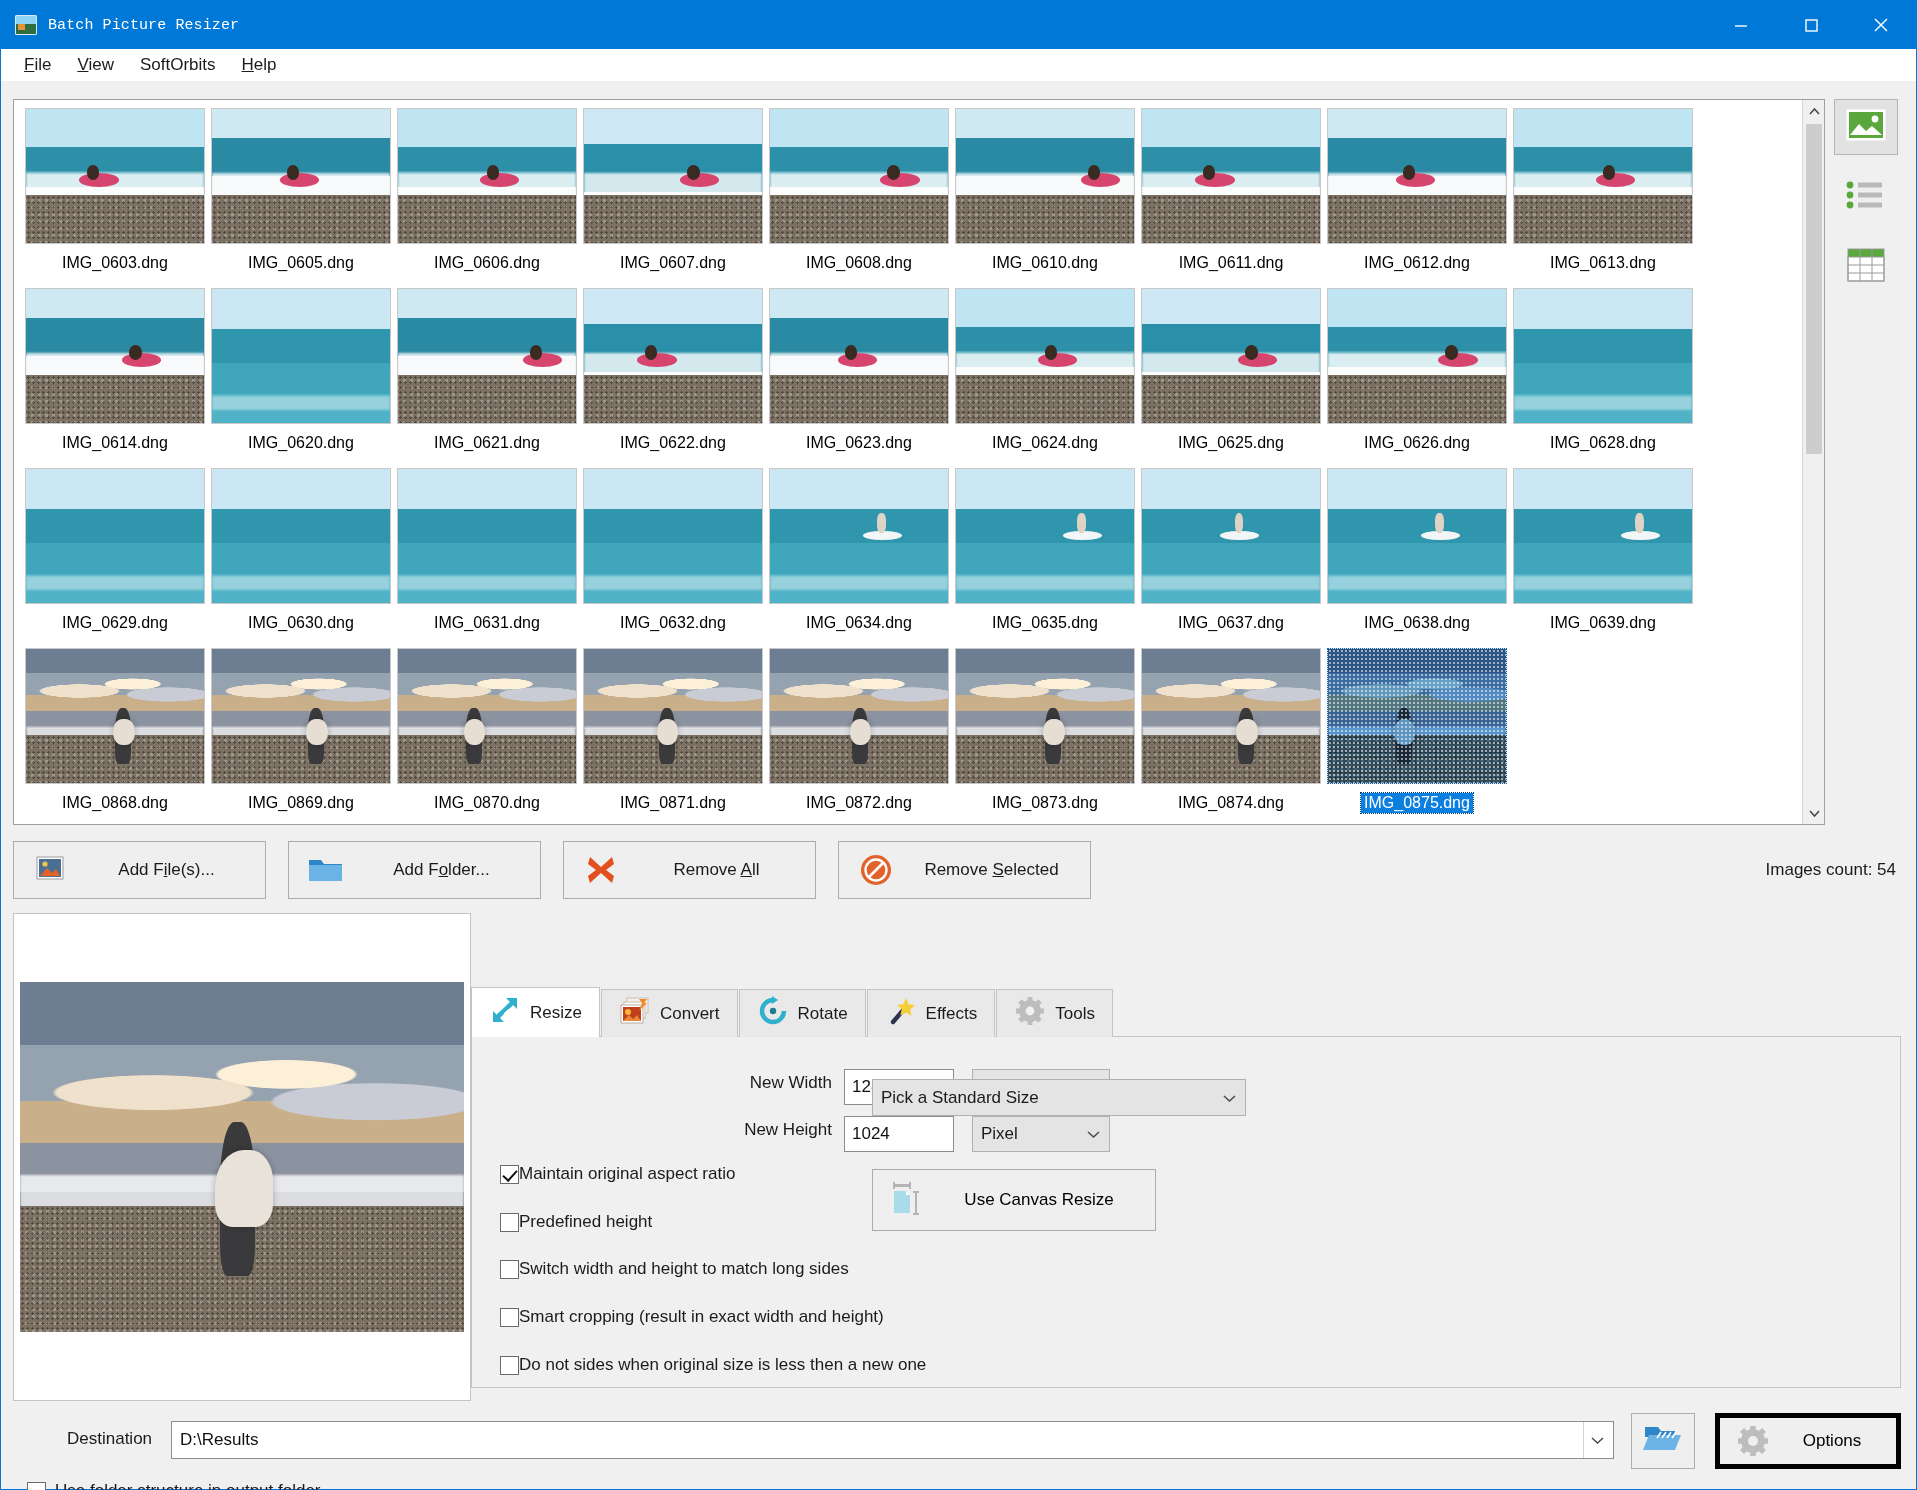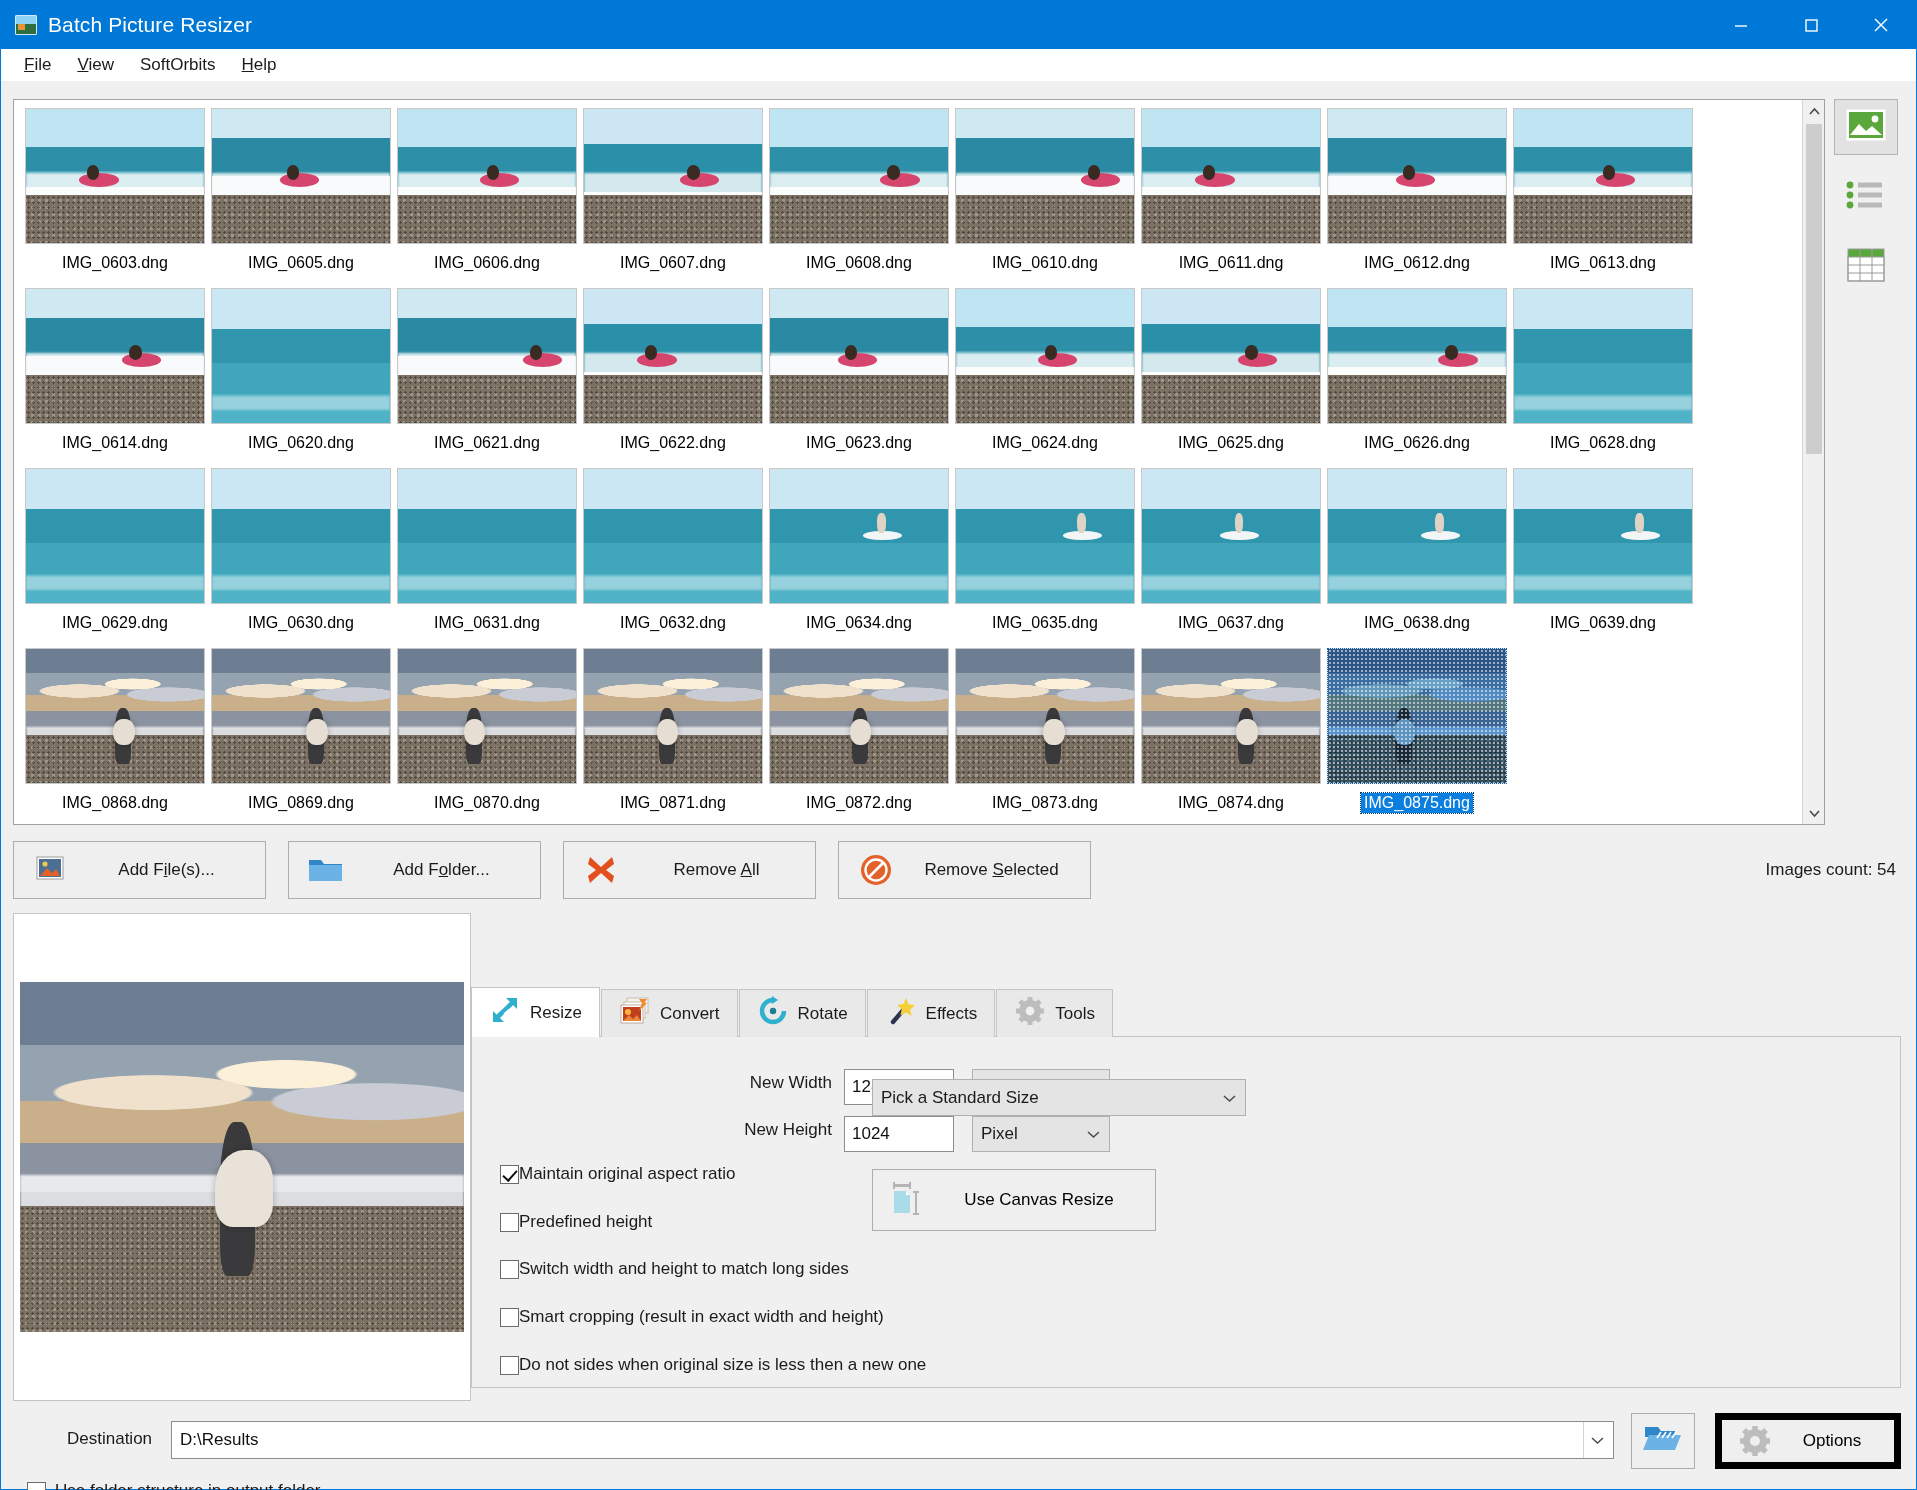--- a/index.html
+++ b/index.html
@@ -15,21 +15,21 @@
          border:1px solid #0078d7; }
 
   
   .titlebar { height:48px; background:#0078d7; display:flex; align-items:center;
               position:relative; }
   .title-ico { width:22px; height:20px; margin-left:14px; margin-right:11px;
                border:1px solid #d5e8f7; background:linear-gradient(#8fd3f4 0 45%, #2f6f3f 45% 100%);
                position:relative; flex:none; border-radius:1px; }
   .title-ico:after{ content:""; position:absolute; left:2px; top:8px; width:7px;height:6px;
                     background:#e8923a; }
-  .title-text { color:#fff; font-size:21px; letter-spacing:.1px; }
+  .title-text { color:#fff; font-size:15px; letter-spacing:.1px;font-family:Liberation Mono, monospace; }
   .winbtns { position:absolute; right:0; top:0; height:48px; display:flex; }
   .winbtn { width:70px; height:48px; display:flex; align-items:center; justify-content:center;
             color:#fff; }
   .winbtn svg { display:block; }
 
   
   .menubar { height:32px; background:#fff; display:flex; align-items:center;
              padding-left:10px; gap:0px; }
   .menuitem { font-size:17px; color:#1b1b1b; padding:3px 13px; }
   .menuitem u { text-decoration:underline; }
@@ -119,21 +119,21 @@
   .destlabel { position:absolute; left:66px; top:1348px; font-size:17px; color:#1b1b1b; }
   .destbox { position:absolute; left:170px; top:1340px; width:1443px; height:38px;
              border:1px solid #8d8d8d; background:#fff; display:flex; align-items:center;
              font-size:17px; padding:0 8px; color:#111; }
   .destbox .chev{ position:absolute; right:2px; top:0; bottom:0; width:28px; display:flex;
              align-items:center; justify-content:center; border-left:1px solid #d4d4d4;}
   .browsebtn { position:absolute; left:1630px; top:1332px; width:64px; height:56px;
                background:#efefef; border:1px solid #adadad; display:flex;
                align-items:center; justify-content:center; }
   .optbtn { position:absolute; left:1714px; top:1332px; width:186px; height:56px;
-            background:#efefef; border:7px solid #000000; display:flex; align-items:center; }
+            background:#efefef; border:5px solid #000000; display:flex; align-items:center; }
   .optbtn .ic,.startbtn .ic { width:66px; display:flex; align-items:center; justify-content:center; }
   .optbtn .tx { flex:1; text-align:center; font-size:17px; padding-right:18px; }
 
   .folderstruct { position:absolute; left:26px; top:1400px; display:flex; align-items:center; gap:9px; }
 
   
   .scene { position:absolute; inset:0; }
   .sea-a { background:
       linear-gradient(#bfe4f2 0 28%, #2e8fa8 28% 46%, #49a6b8 46% 58%, #e9eef0 58% 70%, #8d8275 70% 100%); }
   .sea-b { background:

